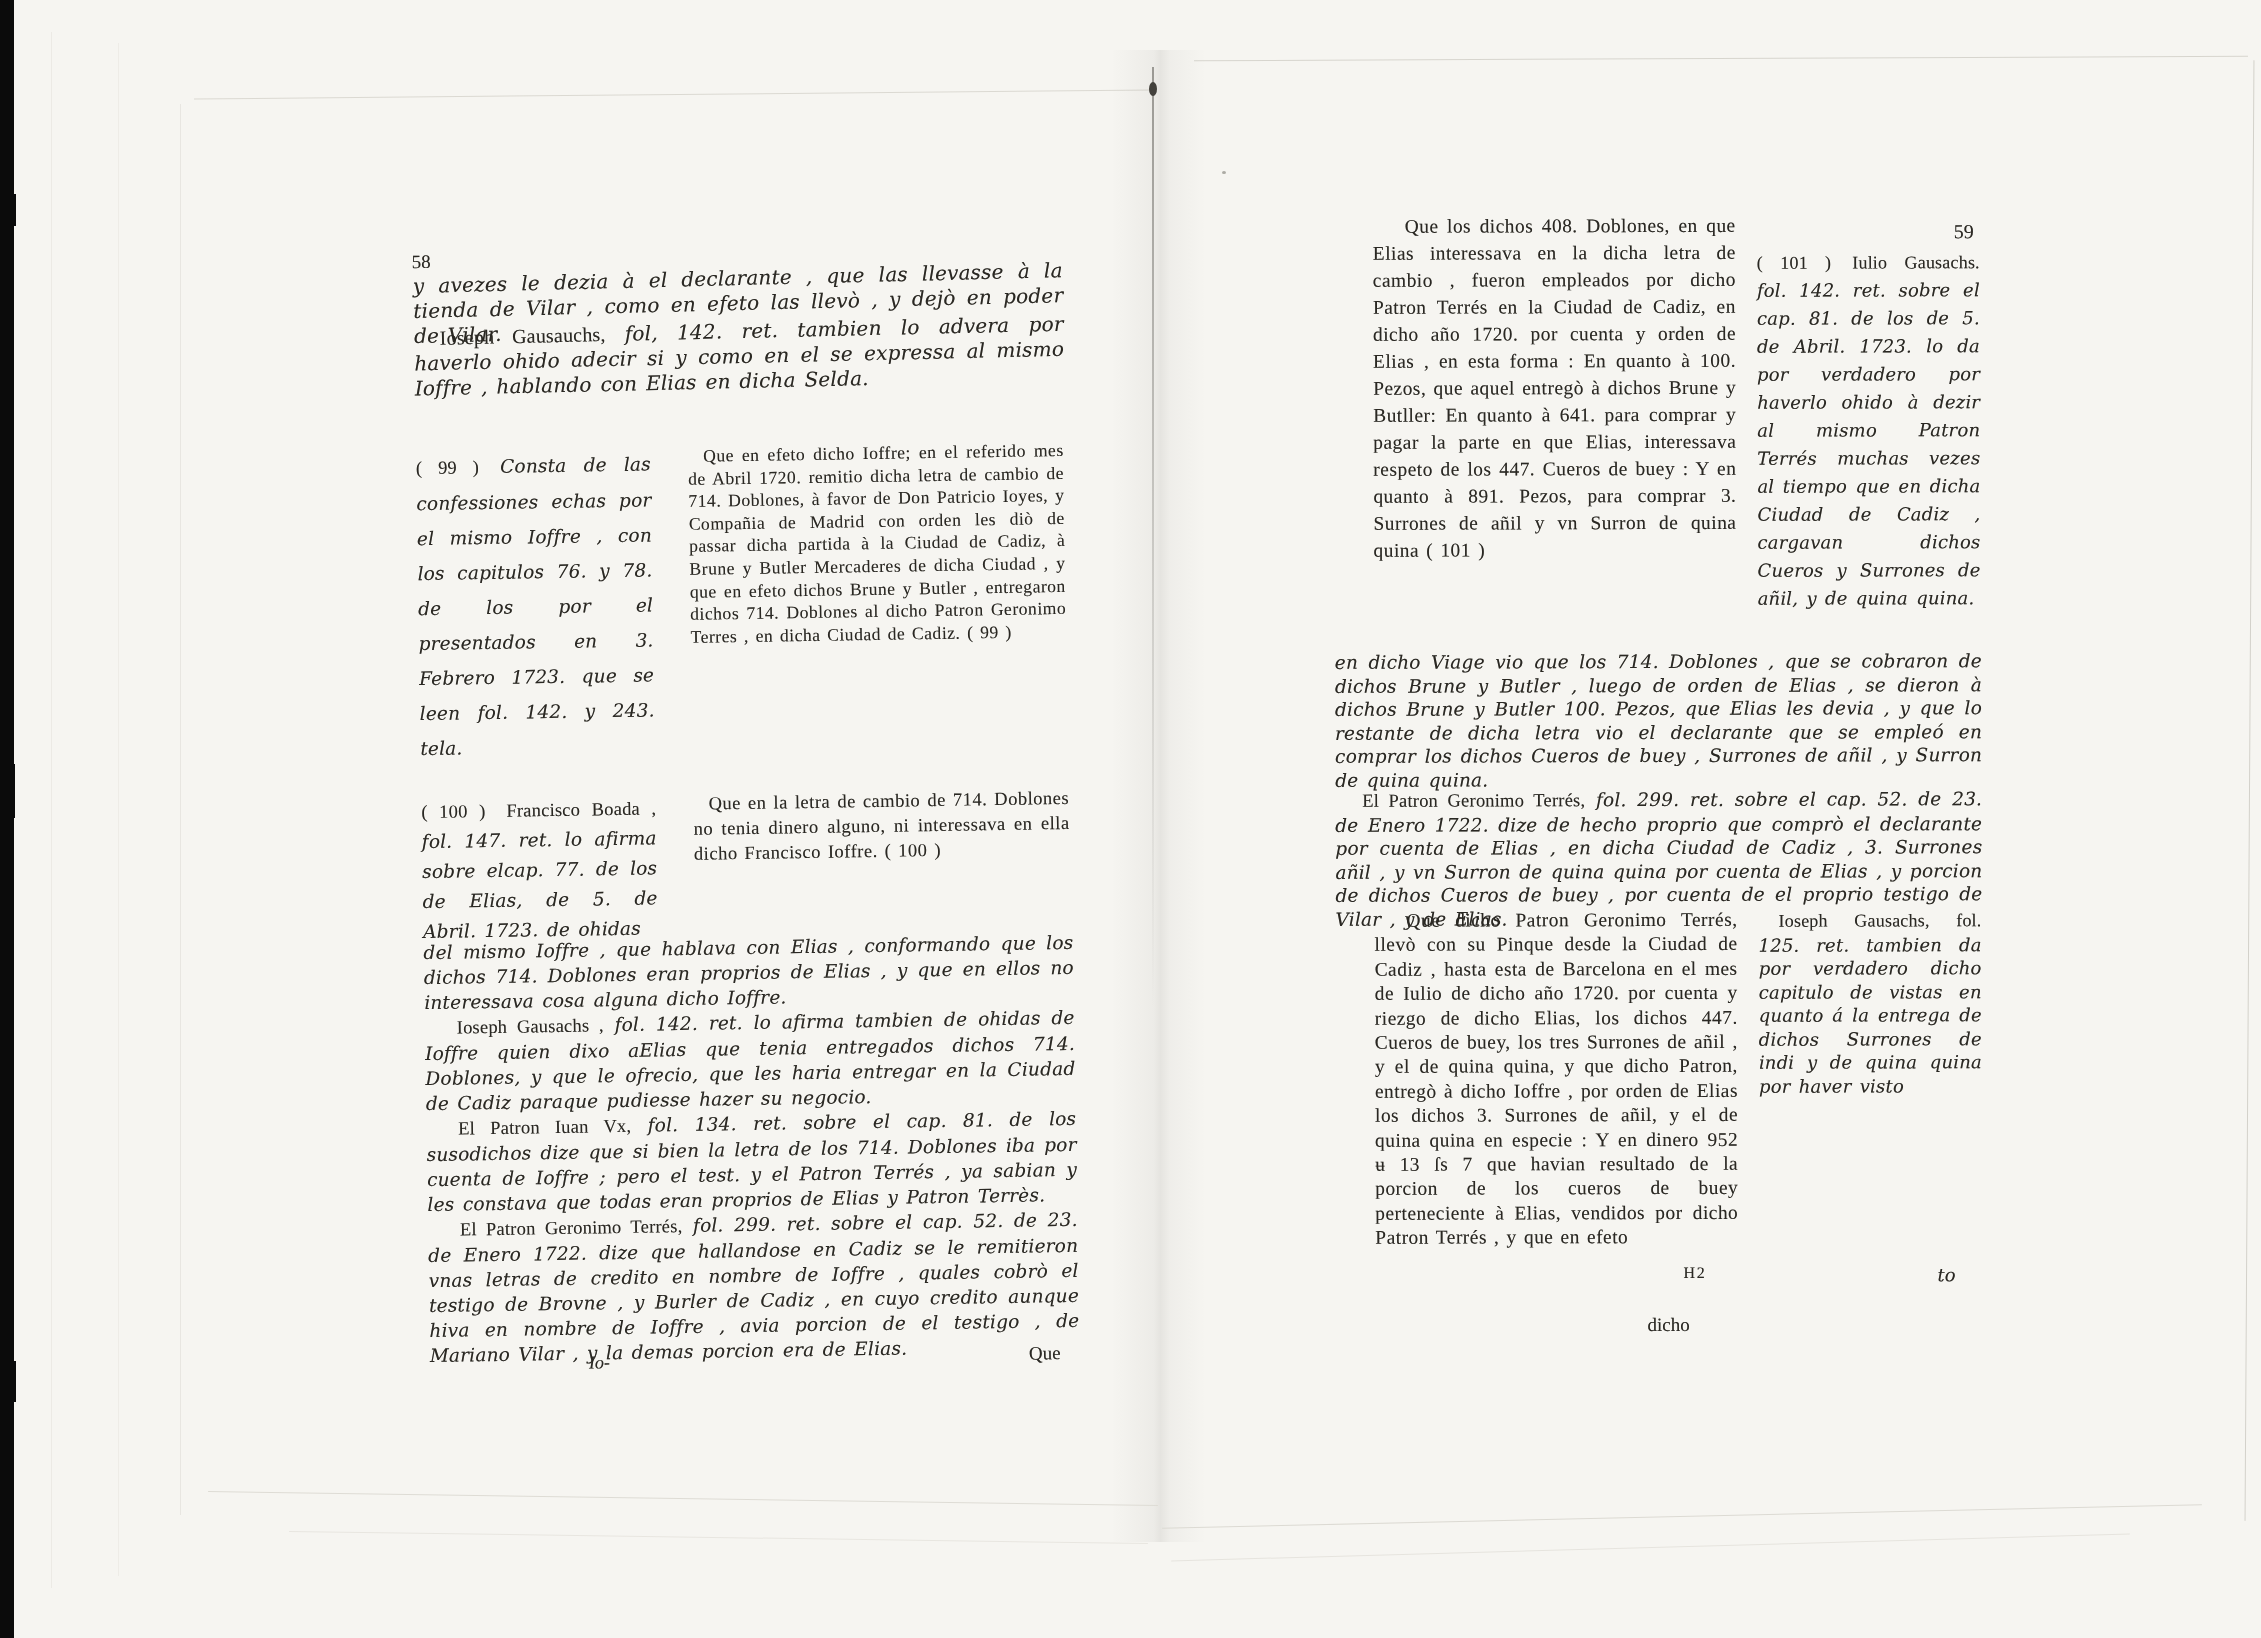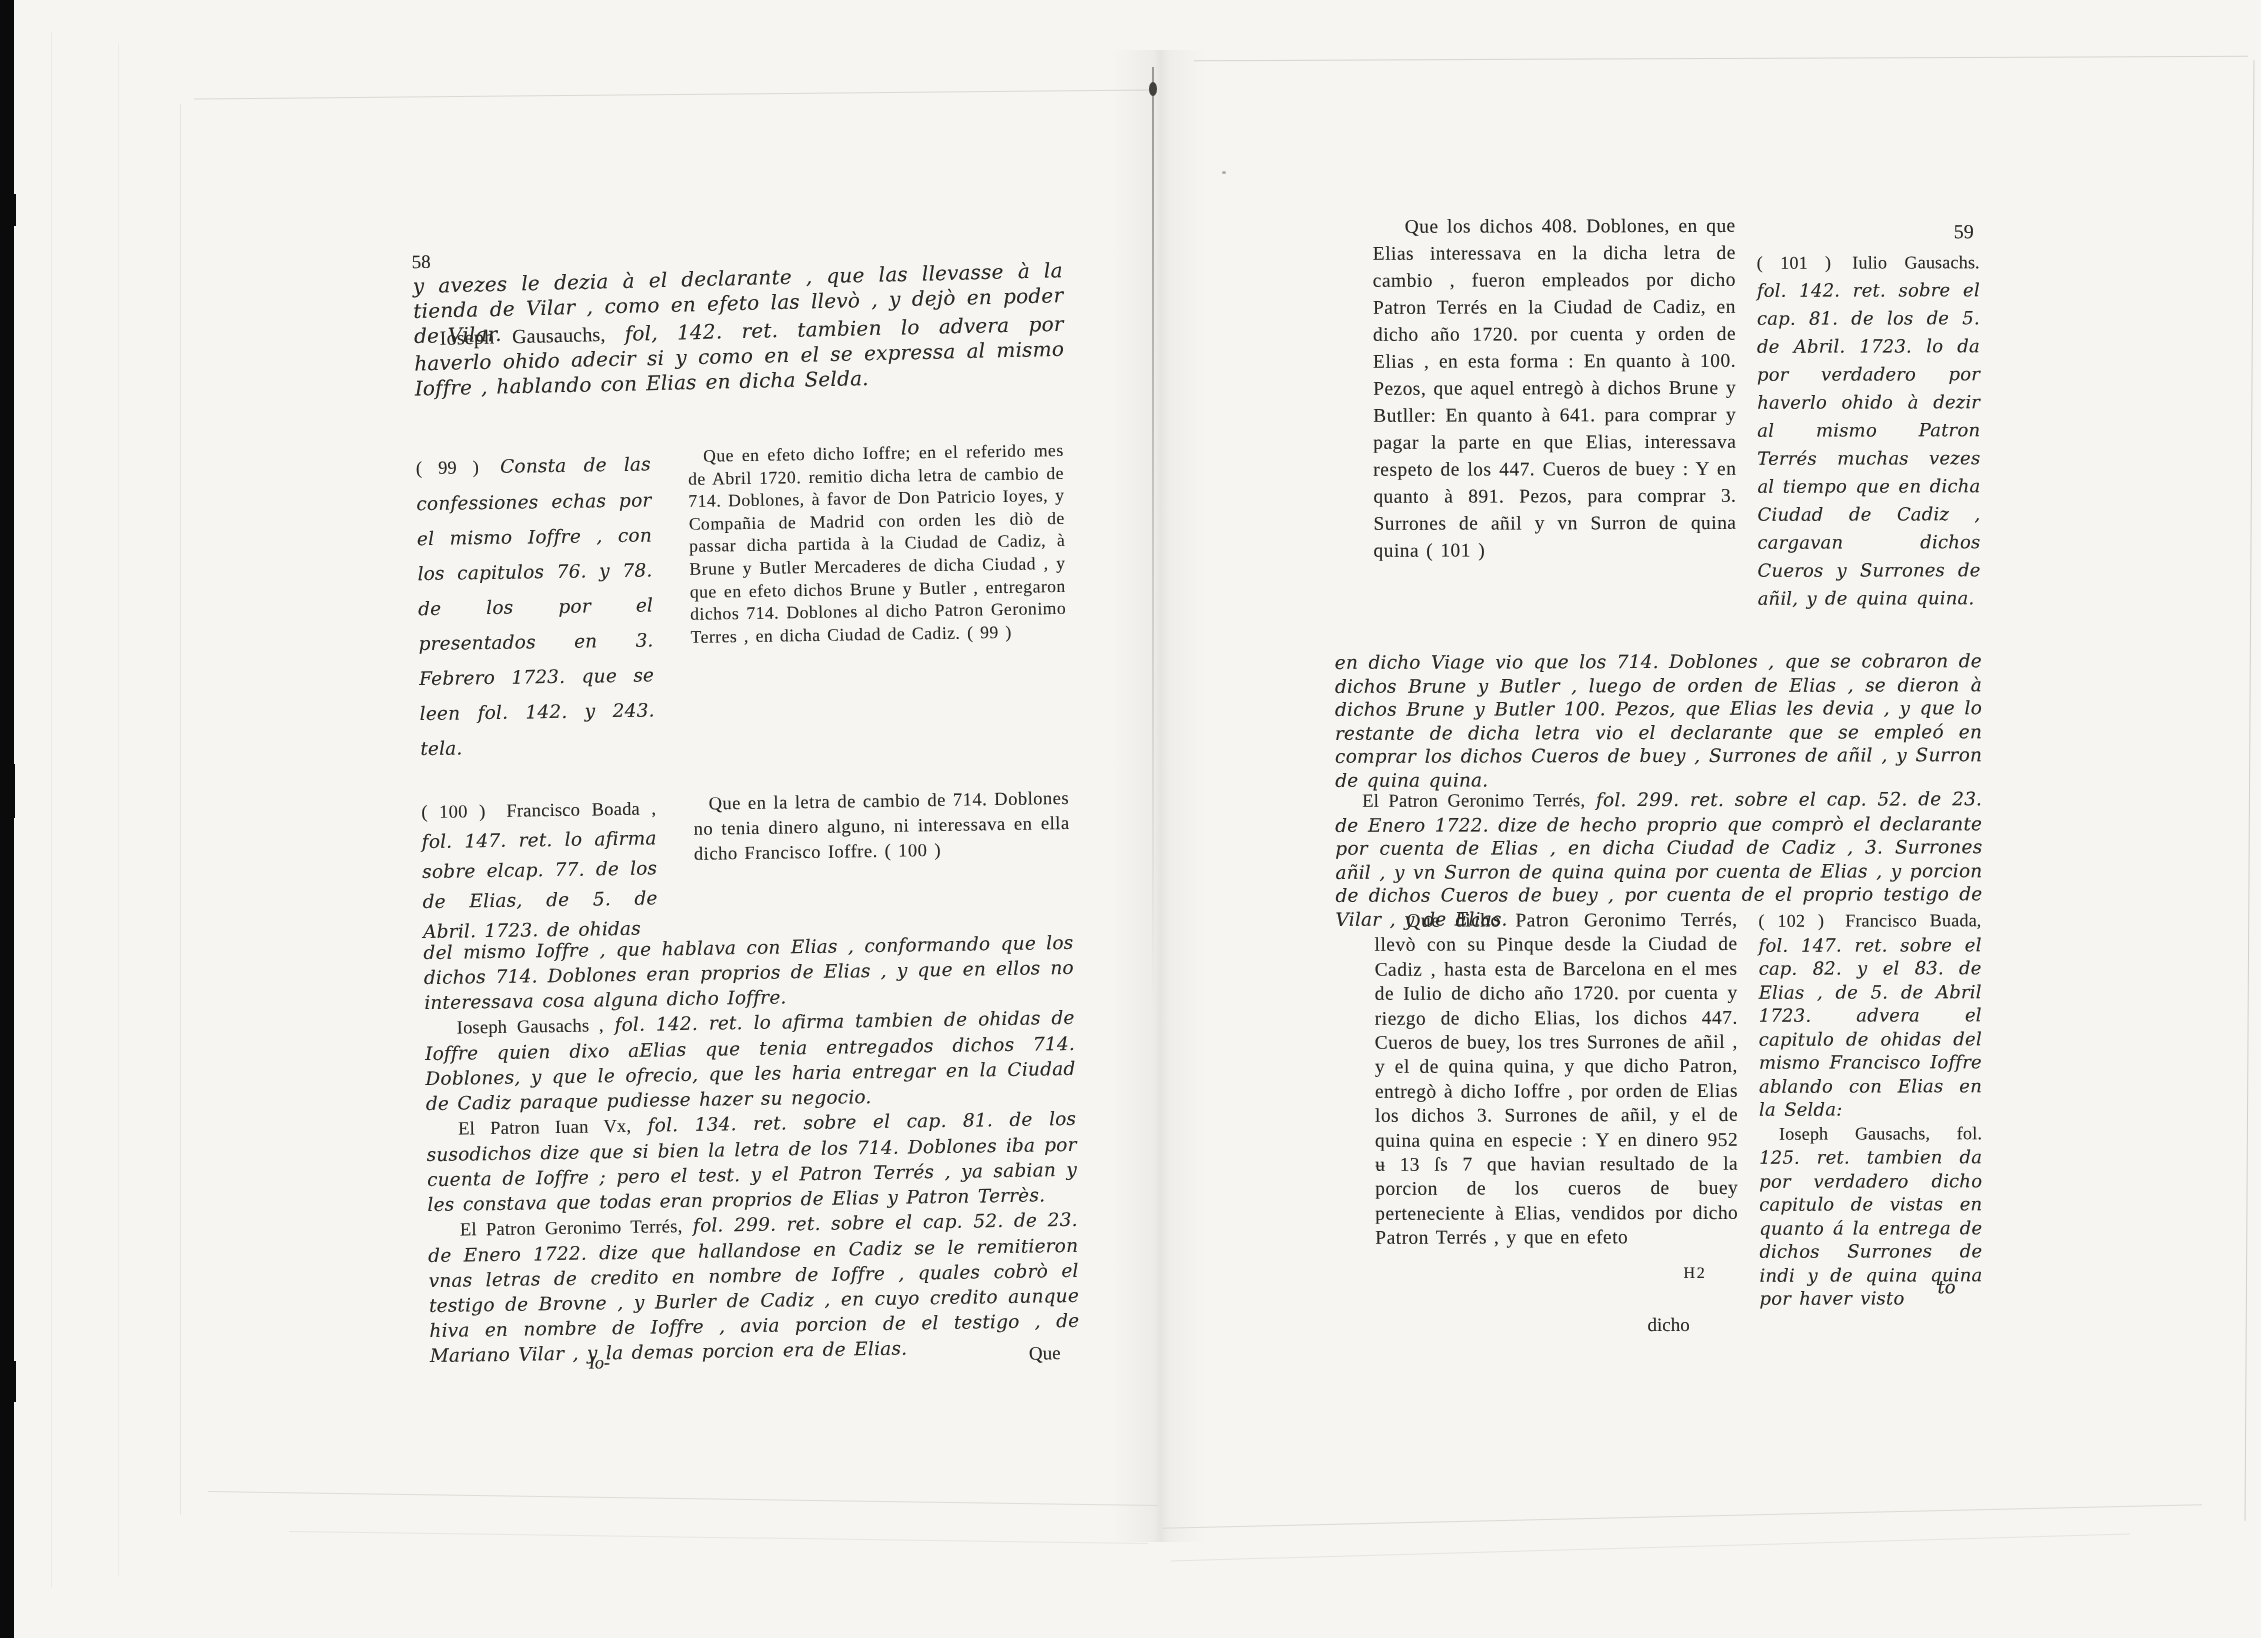--- a/index.html
+++ b/index.html
@@ -115,27 +115,24 @@
 
     <p class="abs itblock just" style="left:1335px;top:650px;width:647px;font-size:18.5px;line-height:23.5px;">en dicho Viage vio que los 714. Doblones , que se cobraron de dichos Brune y Butler , luego de orden de Elias , se dieron à dichos Brune y Butler 100. Pezos, que Elias les devia , y que lo restante de dicha letra vio el declarante que se empleó en comprar los dichos Cueros de buey , Surrones de añil , y Surron de quina quina.</p>
 
     <p class="abs itblock just" style="left:1335px;top:788px;width:647px;font-size:18.5px;line-height:23.5px;text-indent:27px;">
       <span class="rm">El Patron Geronimo Terrés,</span><span> fol. 299. ret. sobre el cap. 52. de 23. de Enero 1722. dize de hecho proprio que comprò el declarante por cuenta de Elias , en dicha Ciudad de Cadiz , 3. Surrones añil , y vn Surron de quina quina por cuenta de Elias , y porcion de dichos Cueros de buey , por cuenta de el proprio testigo de Vilar , y de Elias.</span>
     </p>
 
     <p class="abs romancol just" style="left:1374px;top:908px;width:363px;font-size:19.4px;line-height:24.4px;text-indent:32px;">Que dicho Patron Geronimo Terrés, llevò con su Pinque desde la Ciudad de Cadiz , hasta esta de Barcelona en el mes de Iulio de dicho año 1720. por cuenta y riezgo de dicho Elias, los dichos 447. Cueros de buey, los tres Surrones de añil , y el de quina quina, y que dicho Patron, entregò à dicho Ioffre , por orden de Elias los dichos 3. Surrones de añil, y el de quina quina en especie : Y en dinero 952 ʉ 13 ſs 7 que havian resultado de la porcion de los cueros de buey perteneciente à Elias, vendidos por dicho Patron Terrés , y que en efeto</p>
 
     <div class="abs" style="left:1758px;top:909px;width:223px;font-size:18px;line-height:23.5px;">
-      <p class="itblock just">
-        <span class="rm noteref">( 102 )</span><span class="rm">Francisco Buada,</span><span> fol. 147. ret. sobre el cap. 82. y el 83. de Elias , de 5. de Abril 1723. advera el capitulo de ohidas del mismo Francisco Ioffre ablando con Elias en la Selda:</span>
-      </p>
       <p class="itblock just" style="text-indent:20px;">
         <span class="rm">Ioseph Gausachs, fol.</span><span> 125. ret. tambien da por verdadero dicho capitulo de vistas en quanto á la entrega de dichos Surrones de indi y de quina quina por haver visto</span>
       </p>
     </div>
 
     <div class="abs rm" style="left:1646px;top:1314px;font-size:19px;">dicho</div>
     <div class="abs rm" style="left:1682px;top:1264px;font-size:16px;letter-spacing:1.8px;">H2</div>
-    <div class="abs it" style="left:1936px;top:1265px;font-size:18px;margin-top:12px;">to</div>
+    <div class="abs it" style="left:1936px;top:1265px;font-size:18px;">to</div>
   </section>
 
 </div>
 
 
 </body></html>

